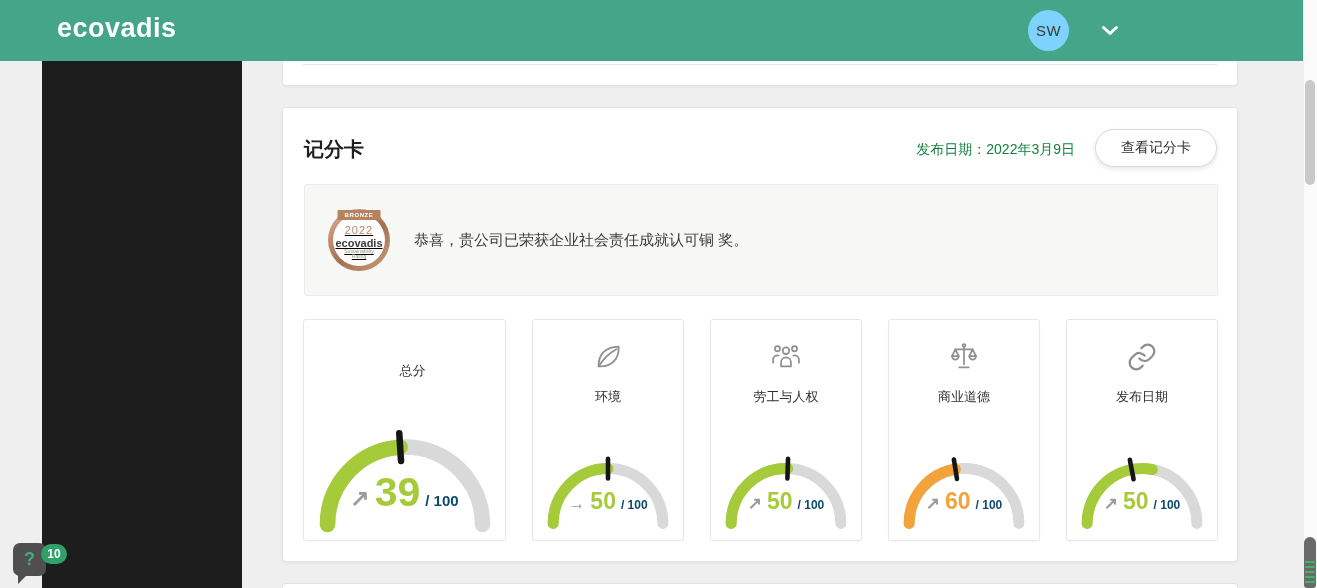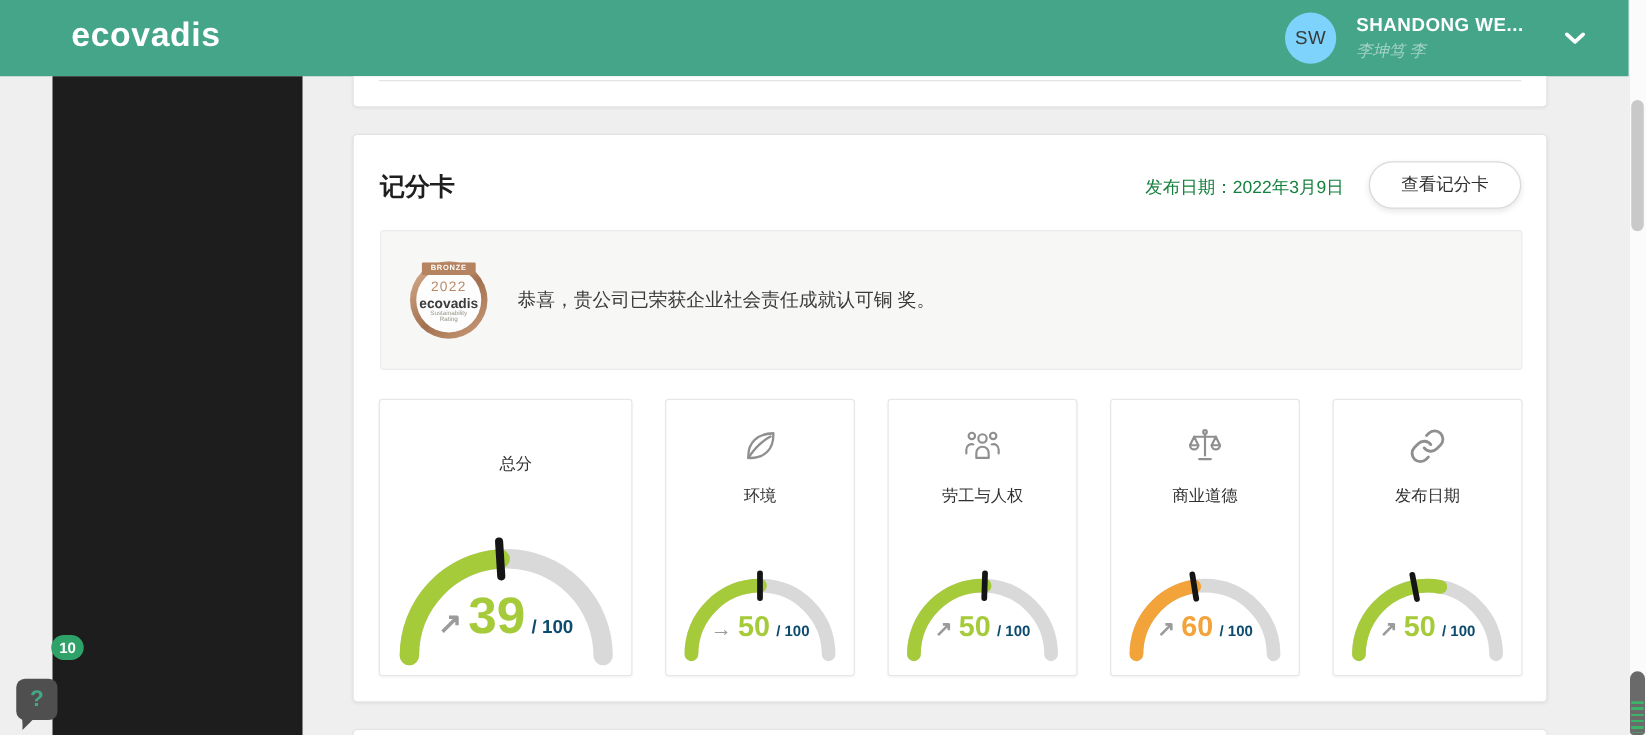--- a/index.html
+++ b/index.html
@@ -16,36 +16,36 @@
   .user-sub { color:rgba(255,255,255,0.5); font-style:italic; font-size:13px; margin-top:3px; }
   .chevron-wrap { margin-left:32px; display:flex; align-items:center; cursor:pointer; }
 
   
   .sidebar { position:absolute; left:42px; top:61px; width:200px; height:527px; background:#1d1d1d; }
 
   
   .help-bubble { position:absolute; left:13px; top:543px; width:33px; height:33px; background:#4f4f4f; border-radius:7px; display:flex; align-items:center; justify-content:center; z-index:6; cursor:pointer; }
   .help-bubble:after { content:""; position:absolute; left:5px; bottom:-8px; border:6px solid transparent; border-top-color:#4f4f4f; border-left-color:#4f4f4f; }
   .help-glyph { color:#45a884; font-size:18px; font-weight:700; }
-  .help-badge { position:absolute; left:41px; top:508px; min-width:26px; height:20px; padding:0 6px; background:#2fa26a; border-radius:11px; color:#fff; font-size:12px; font-weight:700; display:flex; align-items:center; justify-content:center; z-index:7; }
+  .help-badge { position:absolute; left:41px; top:544px; min-width:26px; height:20px; padding:0 6px; background:#2fa26a; border-radius:11px; color:#fff; font-size:12px; font-weight:700; display:flex; align-items:center; justify-content:center; z-index:7; }
 
   
   .partial-top { position:absolute; left:282px; top:61px; width:956px; height:25px; background:#ffffff; border:1px solid #e3e3e3; border-top:none; border-radius:0 0 4px 4px; box-shadow:0 1px 2px rgba(0,0,0,0.05); }
   .partial-top .divider { margin:3px 20px 0 20px; border-top:1px solid #e4e4e4; }
   .partial-bottom { position:absolute; left:282px; top:583px; width:956px; height:10px; background:#ffffff; border:1px solid #e3e3e3; border-radius:4px 4px 0 0; }
 
   
   .scorecard { position:absolute; left:282px; top:107px; width:956px; height:455px; background:#ffffff; border:1px solid #e3e3e3; border-radius:4px; box-shadow:0 1px 3px rgba(0,0,0,0.06); }
   .sc-title { position:absolute; left:21px; top:28px; font-size:20px; font-weight:700; color:#1f1f1f; }
   .sc-date { position:absolute; right:162px; top:33px; font-size:14px; color:#15803d; }
   .view-btn { position:absolute; right:20px; top:21px; height:38px; padding:0 25px; background:#ffffff; border:1px solid #d9d9d9; border-radius:19px; font-family:Liberation Sans, sans-serif; font-size:14px; color:#2f2f2f; box-shadow:0 2px 5px rgba(0,0,0,0.10); cursor:pointer; }
 
   
   .award { position:absolute; left:21px; top:76px; width:914px; height:112px; background:#f7f7f6; border:1px solid #ececeb; border-radius:3px; display:flex; align-items:center; padding-left:23px; }
-  .medal { position:relative; width:62px; height:62px; border-radius:50%; background:linear-gradient(140deg,#d5ab8c 5%,#a3714f 55%,#c89b7a 95%); display:flex; align-items:center; justify-content:center; flex-shrink:0; }
+  .medal { position:relative; width:62px; height:62px; border-radius:50%; background:linear-gradient(140deg,#d5ab8c 5%,#a3714f 55%,#c89b7a 95%); display:flex; align-items:center; justify-content:center; flex-shrink:0;text-decoration:underline; }
   .medal-core { width:52px; height:52px; border-radius:50%; background:#fdfdfd; display:flex; flex-direction:column; align-items:center; justify-content:center; line-height:1.1; }
   .medal-ribbon { position:absolute; top:1px; left:50%; transform:translateX(-50%); background:#b5835f; color:#ffffff; font-size:6px; font-weight:700; letter-spacing:0.6px; padding:2px 7px; border-radius:1px; }
   .medal-year { font-size:11px; color:#b98a67; letter-spacing:1px; margin-top:4px; }
   .medal-brand { font-size:11px; font-weight:700; color:#3b3b3b; }
   .medal-tagline { font-size:5px; color:#979787; width:34px; text-align:center; }
   .award-msg { margin-left:24px; font-size:15px; color:#3a3a3a; }
 
   
   .gauges { position:absolute; left:20px; top:211px; display:flex; gap:26px; }
   .gauge-card { position:relative; height:222px; background:#ffffff; border:1px solid #e7e7e7; border-radius:3px; box-shadow:0 1px 2px rgba(0,0,0,0.03); }
@@ -74,24 +74,20 @@
 </style>
 </head>
 <body>
 
 <div class="app">
 
   <div class="header">
     <div class="logo">ecovadis</div>
     <div class="user-block">
       <div class="avatar">SW</div>
-      <div class="user-text">
-        <span class="user-name">SHANDONG WE...</span>
-        <span class="user-sub">李坤笃 李</span>
-      </div>
       <span class="chevron-wrap">
         <svg width="18" height="12" viewBox="0 0 18 12">
             <path d="M2.5 2.5 L9 8.5 L15.5 2.5" stroke="#ffffff" stroke-width="3" fill="none" stroke-linecap="round" stroke-linejoin="round"></path>
           </svg>
       </span>
     </div>
   </div>
 
   <div class="sidebar"></div>
 

